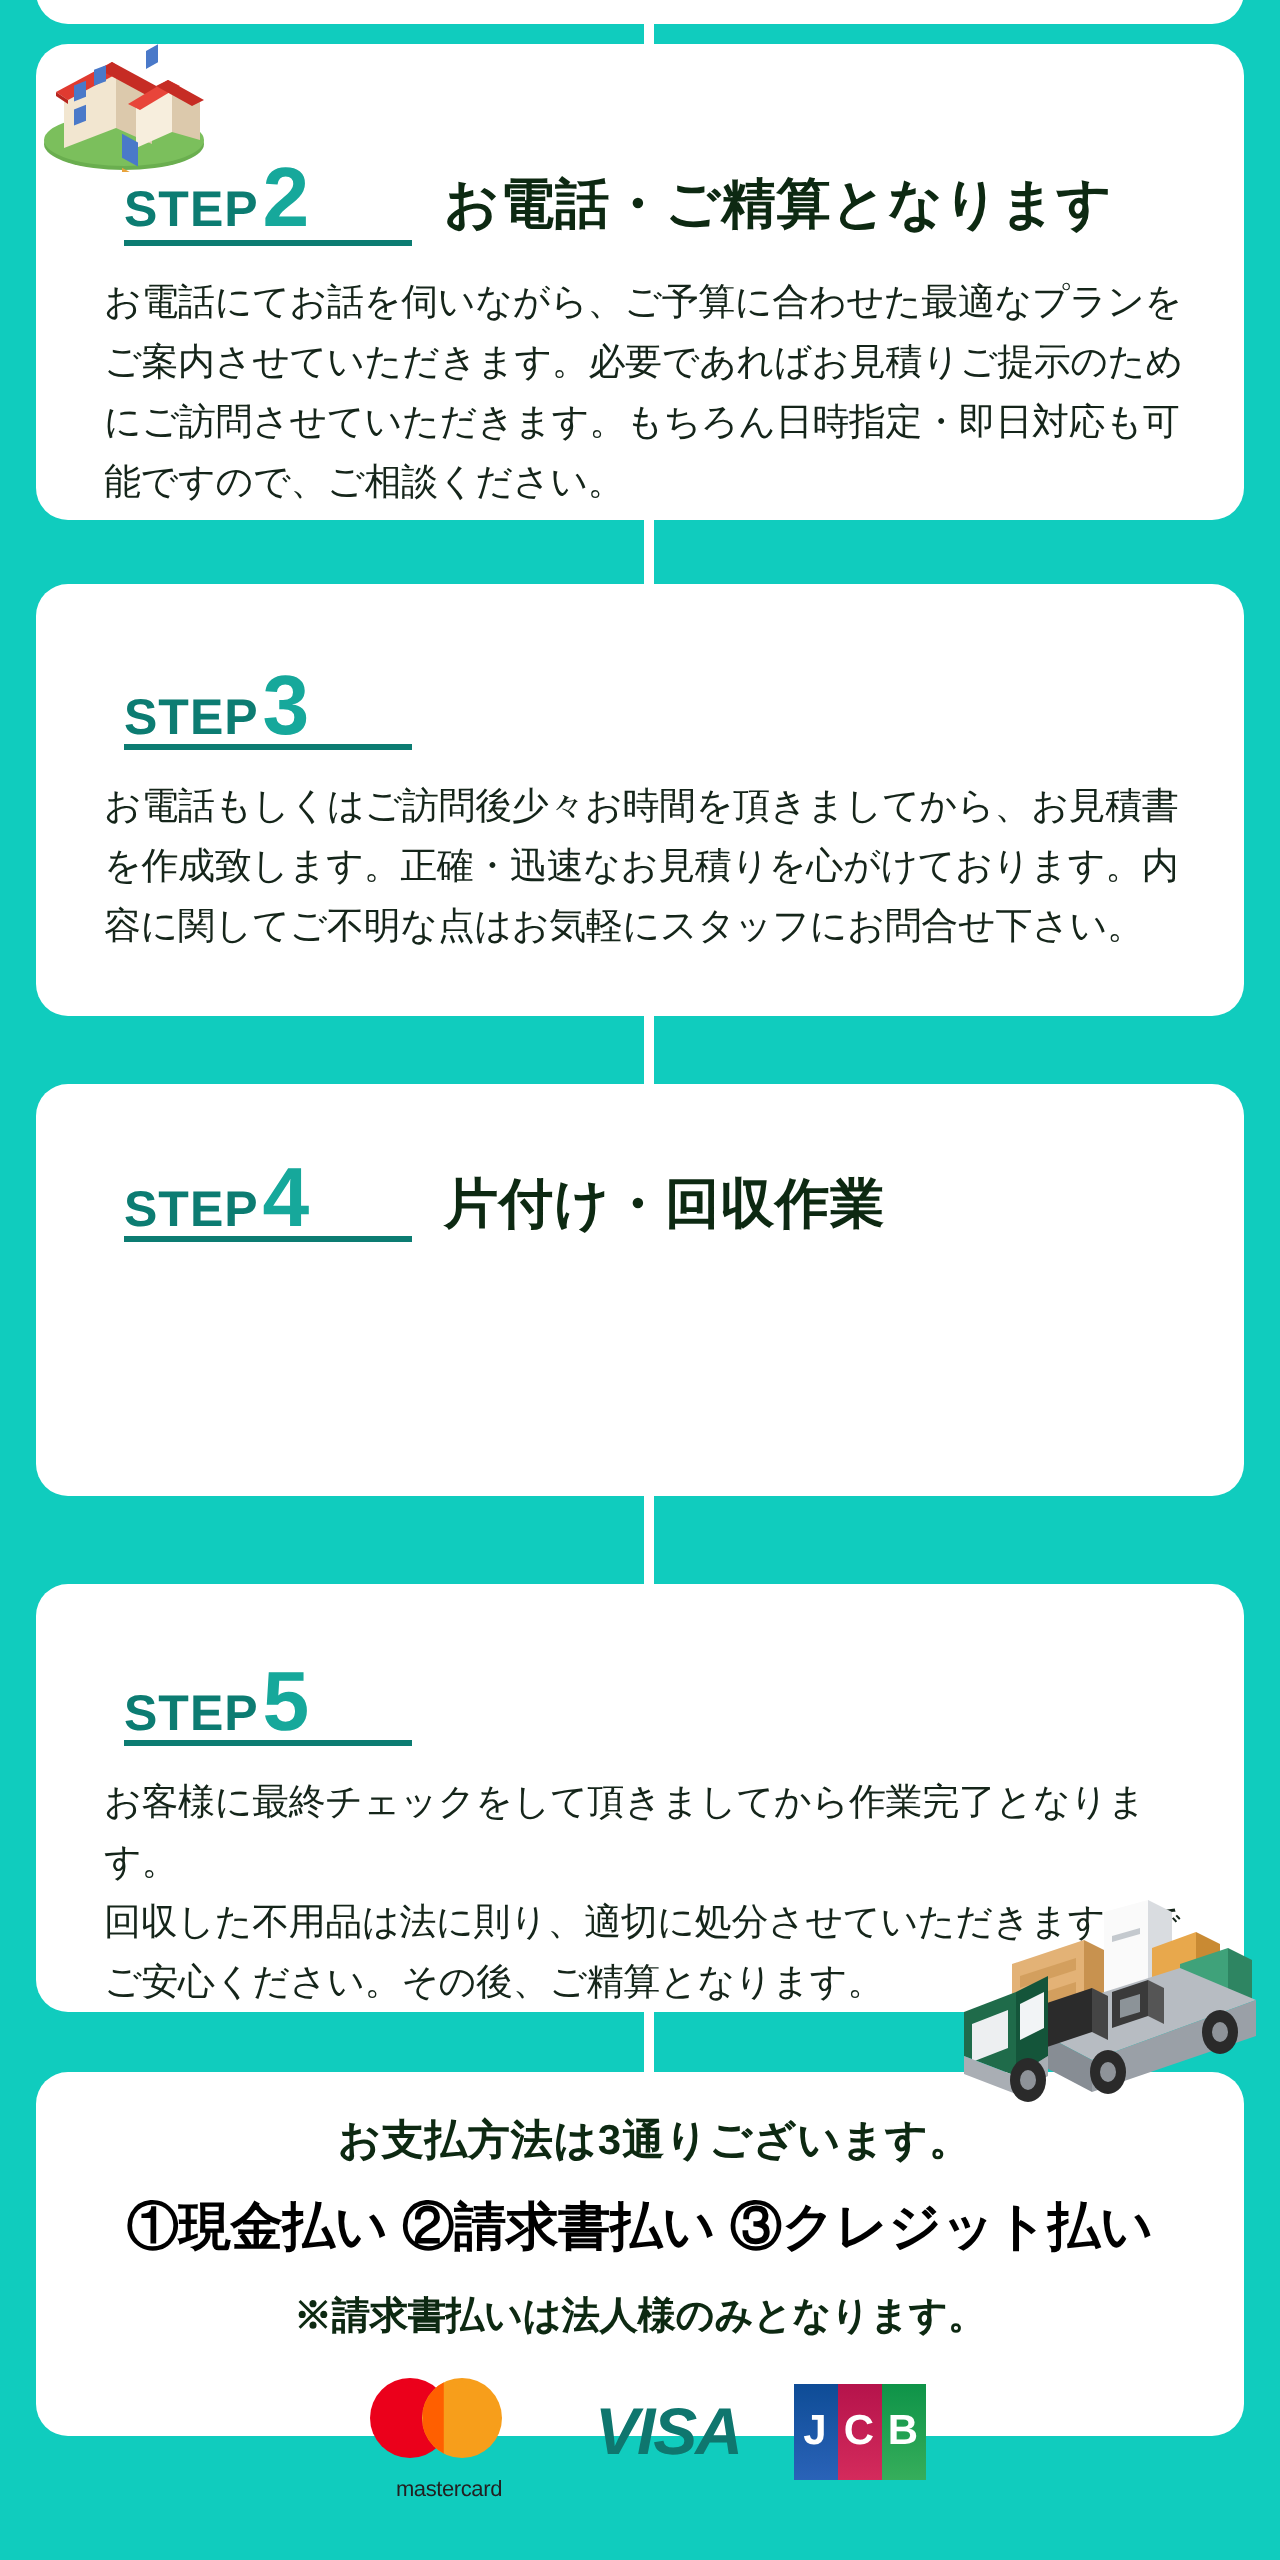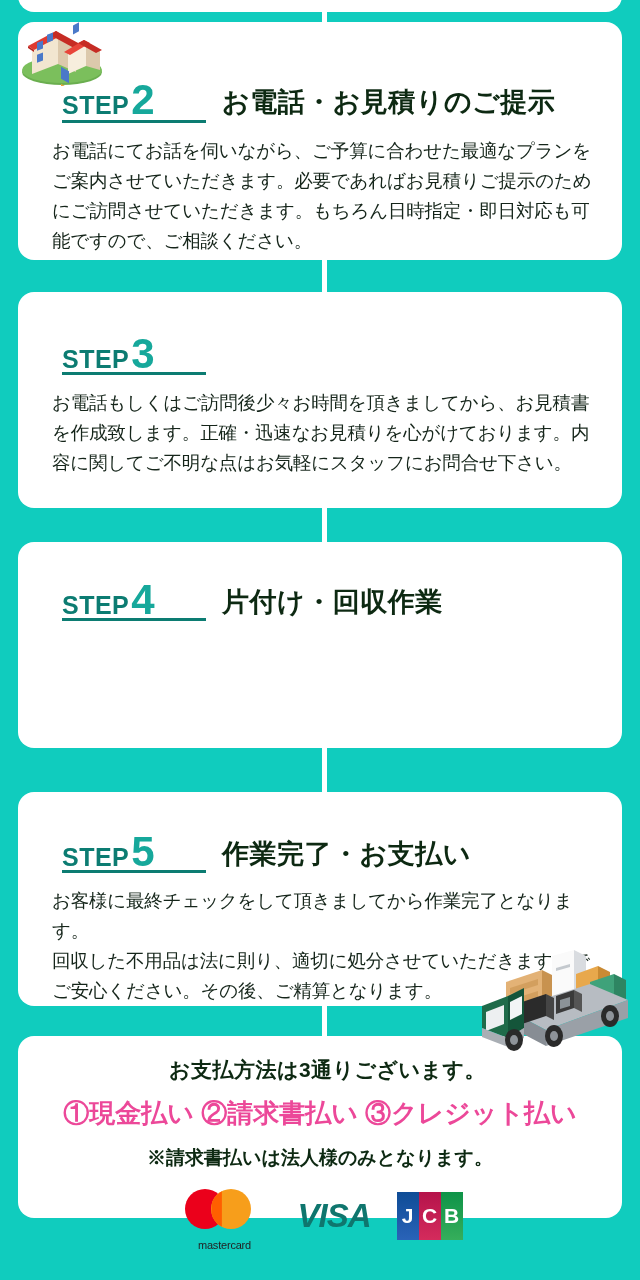--- a/index.html
+++ b/index.html
@@ -77,21 +77,21 @@
   
   .pay-card {
     text-align:center;
   }
   .pay-lead {
     font-size:21px; font-weight:bold; color:#0D2912;
     letter-spacing:0.5px;
     padding-left:15px;
   }
   .pay-methods {
-    font-size:26px; font-weight:bold; color:#ec4899;
+    font-size:26px; font-weight:bold; color:#000000;
     letter-spacing:0px;
     margin-top:12px;
   }
   .pay-note {
     font-size:19px; font-weight:bold; color:#0D2912;
     letter-spacing:0px;
     margin-top:14px;
     text-align:center;
   }
   .pay-logos {
@@ -148,21 +148,21 @@
   <div class="connector" style="top:1006px;height:30px;"></div>
 
   <div class="card card-top-partial"></div>
 
   <div class="card" style="top:22px;height:238px;">
     <div class="step-head" style="padding-top:40px;height:96px;">
       <div class="step-label">
         <span class="step-word">STEP</span>
         <span class="step-num">2</span>
       </div>
-      <div class="step-title">お電話・お見積りのご提示</div>
+      <div class="step-title">お電話・ご精算となります</div>
     </div>
     <div class="step-underline" style="top:98px;"></div>
     <div class="step-body" style="margin-top:18px;">お電話にてお話を伺いながら、ご予算に合わせた最適なプランをご案内させていただきます。必要であればお見積りご提示のためにご訪問させていただきます。もちろん日時指定・即日対応も可能ですので、ご相談ください。</div>
   </div>
 
   <svg class="house" viewBox="0 0 88 74">
     <ellipse cx="44" cy="60" rx="40" ry="13" fill="#6AAE4F"></ellipse>
     <ellipse cx="44" cy="58" rx="40" ry="13" fill="#7BBF5C"></ellipse>
 
     <path d="M14 34 L40 22 L40 52 L14 62 Z" fill="#F2E6D0"></path>
@@ -210,21 +210,20 @@
     </div>
     <div class="step-underline" style="top:76px;"></div>
   </div>
 
   <div class="card" style="top:792px;height:214px;">
     <div class="step-head" style="padding-top:22px;height:78px;">
       <div class="step-label">
         <span class="step-word">STEP</span>
         <span class="step-num">5</span>
       </div>
-      <div class="step-title">作業完了・お支払い</div>
     </div>
     <div class="step-underline" style="top:78px;"></div>
     <div class="step-body" style="margin-top:16px;">お客様に最終チェックをして頂きましてから作業完了となります。
 回収した不用品は法に則り、適切に処分させていただきますのでご安心ください。その後、ご精算となります。</div>
   </div>
 
   <div class="card pay-card" style="top:1036px;height:182px;padding-top:20px;">
     <div class="pay-lead">お支払方法は3通りございます。</div>
     <div class="pay-methods">①現金払い ②請求書払い ③クレジット払い</div>
     <div class="pay-note">※請求書払いは法人様のみとなります。</div>

